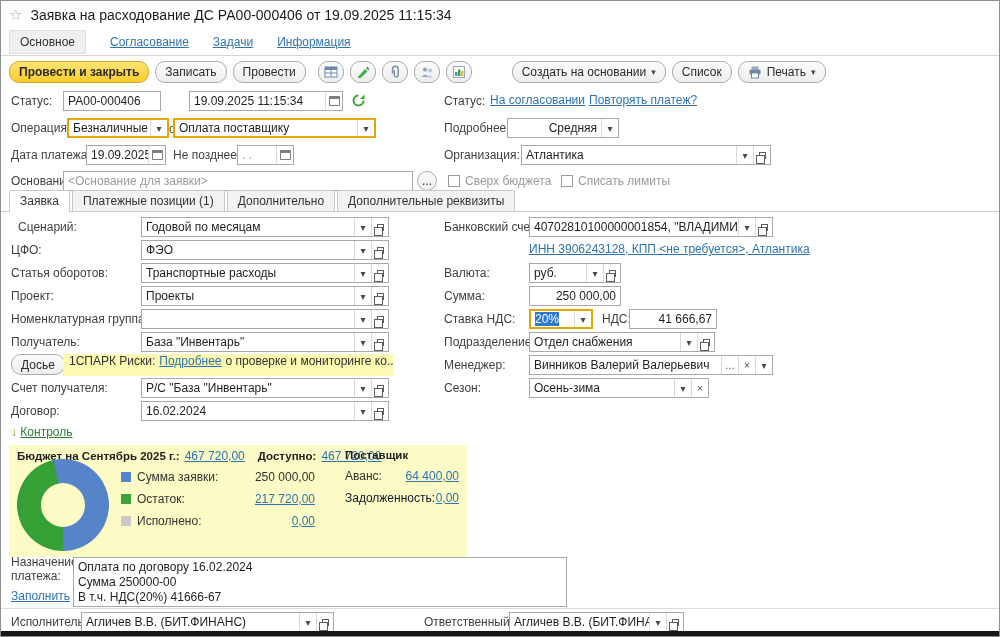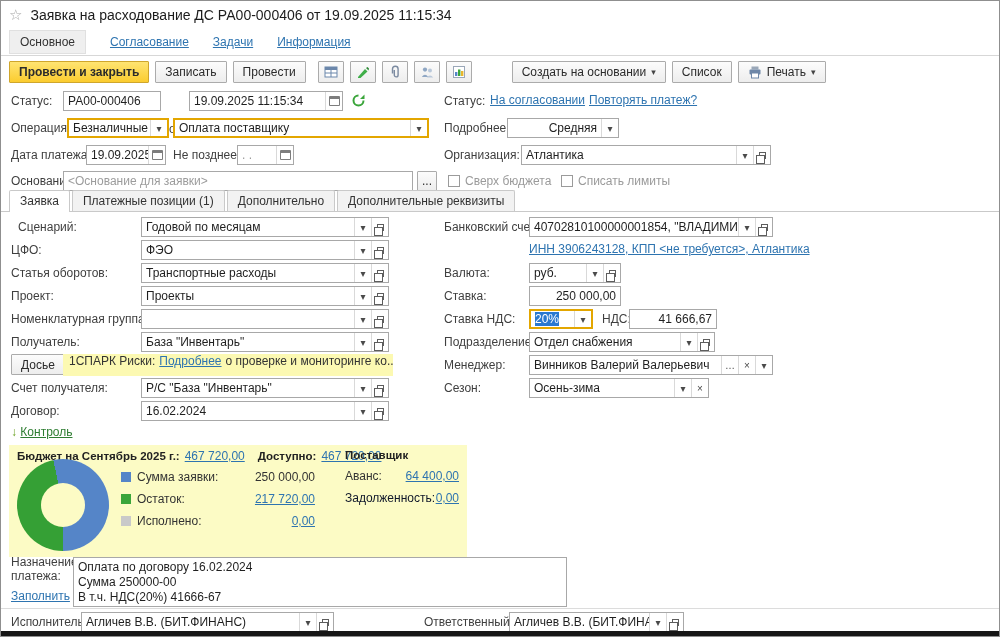--- a/index.html
+++ b/index.html
@@ -9,21 +9,21 @@
 
   .titlebar { position:absolute; left:0; top:0; right:0; height:28px; display:flex; align-items:center; gap:8px; padding-left:8px; }
   .star { color:#a8a8a8; font-size:15px; }
   .title { font-size:14px; color:#1c1c1c; }
 
   .navtabs { position:absolute; left:0; top:28px; right:0; height:27px; border-bottom:1px solid #d7d7d7; display:flex; align-items:center; padding-left:8px; gap:24px; }
   .navtab-active { background:#efefef; border:1px solid #e0e0e0; padding:4px 10px; color:#333; cursor:pointer; }
   .navlink { color:#2e74b0; text-decoration:underline; cursor:pointer; }
 
   .toolbar { position:absolute; left:0; top:55px; right:0; height:32px; display:flex; align-items:center; gap:6px; padding:0 8px; }
-  .tbtn { display:inline-flex; align-items:center; gap:5px; height:22px; padding:0 9px; font-family:"Liberation Sans",sans-serif; font-size:12px; color:#2b2b2b; background:linear-gradient(#fcfcfc,#ededed); border:1px solid #ababab; border-radius:1px; cursor:pointer; white-space:nowrap; }
+  .tbtn { display:inline-flex; align-items:center; gap:5px; height:22px; padding:0 9px; font-family:"Liberation Sans",sans-serif; font-size:12px; color:#2b2b2b; background:linear-gradient(#fcfcfc,#ededed); border:1px solid #ababab; border-radius:10px; cursor:pointer; white-space:nowrap; }
   .tbtn.primary { background:linear-gradient(#ffe472,#fbcc2f); border-color:#cfa62c; font-weight:bold; }
   .ibtn { width:26px; padding:0; justify-content:center; }
   .caret { font-size:9px; color:#444; }
 
   .albl { position:absolute; height:20px; line-height:20px; font-size:12px; color:#3f3f3f; white-space:nowrap; }
   .f { position:absolute; height:20px; display:flex; align-items:stretch; border:1px solid #a8a8a8; background:#fff; }
   .f .txt { flex:1; min-width:0; align-self:center; padding:0 4px; font-size:12px; color:#1f1f1f; white-space:nowrap; overflow:hidden; }
   .f .txt.right { text-align:right; }
   .f .txt.ph { color:#9c9c9c; }
   .txt-input { flex:1; min-width:0; border:none; outline:none; padding:0 4px; font-family:"Liberation Sans",sans-serif; font-size:12px; color:#1f1f1f; background:transparent; }
@@ -152,21 +152,21 @@
   </span>
   <span class="albl" style="left:443px;top:90px;">Статус:</span>
   <span class="lnk" style="position:absolute;left:489px;top:92px;">На согласовании</span>
   <span class="lnk" style="position:absolute;left:588px;top:92px;">Повторять платеж?</span>
 
   <span class="albl" style="left:10px;top:117px;">Операция:</span>
   <div class="f req" style="left:66px;top:117px;width:102px;">
     <span class="txt">Безналичные</span>
     <span class="fb">▾</span>
   </div>
-  <div class="f req" style="left:172px;top:117px;width:256px;">
+  <div class="f req" style="left:172px;top:117px;width:203px;">
     <span class="txt">Оплата поставщику</span>
     <span class="fb">▾</span>
   </div>
   <span class="albl" style="left:443px;top:117px;">Подробнее:</span>
   <div class="f" style="left:506px;top:117px;width:112px;text-align:right;">
     <span class="txt">Средняя</span>
     <span class="fb">▾</span>
   </div>
 
   <span class="albl" style="left:10px;top:144px;">Дата платежа:</span>
@@ -303,21 +303,21 @@
 
   <span class="albl" style="left:443px;top:262px;">Валюта:</span>
   <div class="f" style="left:528px;top:262px;width:92px;">
     <span class="txt">руб.</span>
     <span class="fb">▾</span>
     <span class="fb">
         <span class="osq"></span>
       </span>
   </div>
 
-  <span class="albl" style="left:443px;top:285px;">Ставка:</span>
+  <span class="albl" style="left:443px;top:285px;">Сумма:</span>
   <div class="f" style="left:528px;top:285px;width:92px;">
     <span class="txt right">250 000,00</span>
   </div>
 
   <span class="albl" style="left:443px;top:308px;">Ставка НДС:</span>
   <div class="f req" style="left:528px;top:308px;width:64px;">
     <span class="txt"><span class="sel">20%</span></span>
     <span class="fb">▾</span>
   </div>
   <span class="albl" style="left:601px;top:308px;">НДС:</span>

